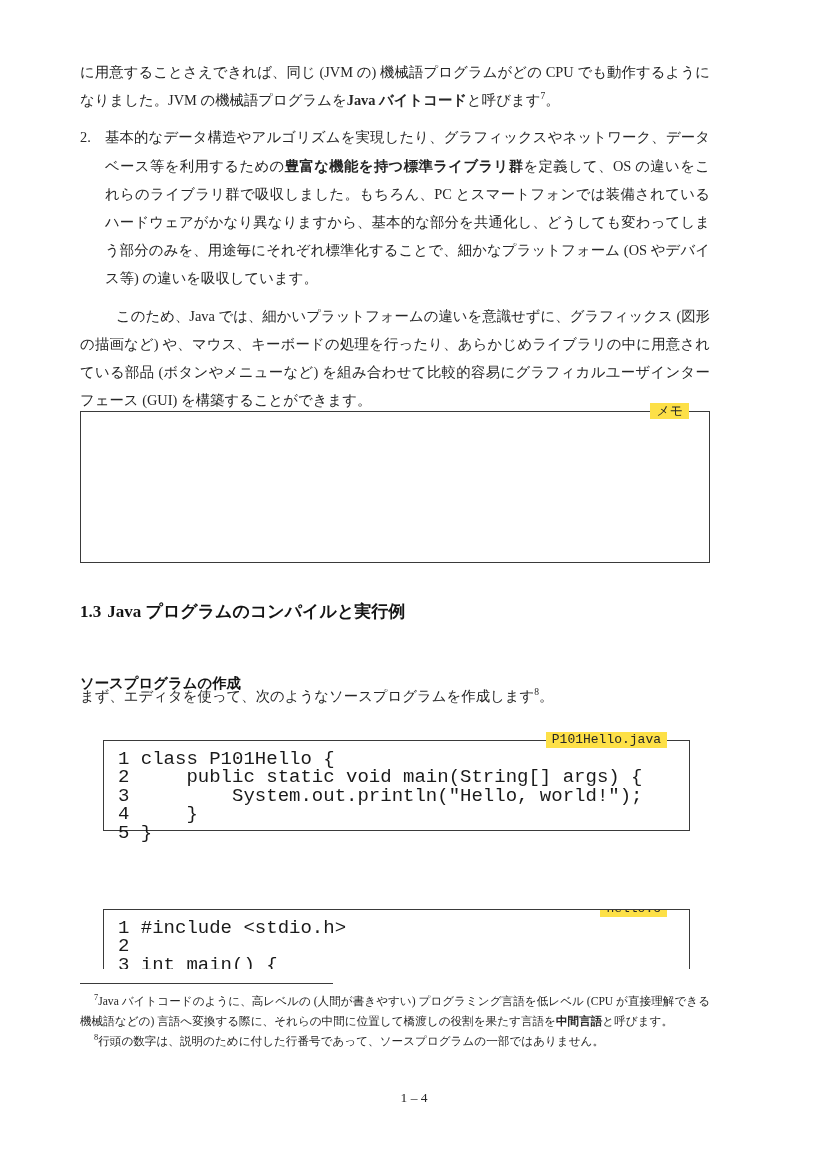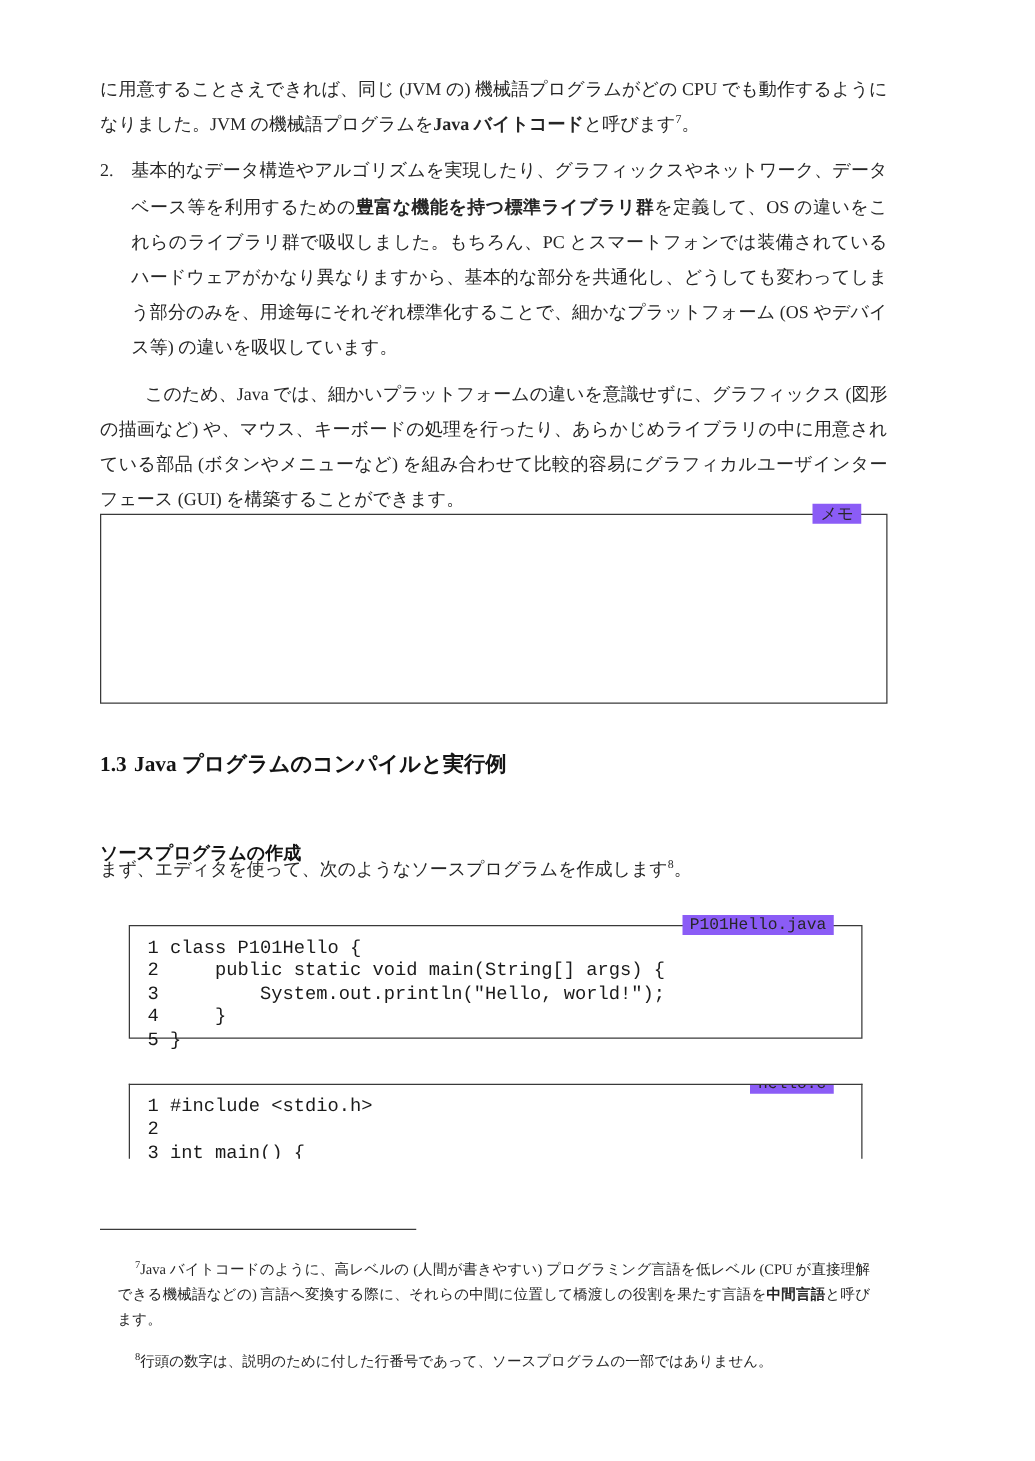--- a/index.html
+++ b/index.html
@@ -78,21 +78,21 @@
 
   
   .framed {
     position: relative;
     border: 1px solid #3a3a3a;
     box-sizing: border-box;
   }
   .frame-label {
     position: absolute;
     top: -9px;
-    background: #8b5cf6;
+    background: #fde047;
     padding: 0 6px;
     font-size: 13px;
     line-height: 16px;
     color: #262626;
     white-space: nowrap;
   }
   .memo-box {
     position: absolute;
     left: 80px;
     top: 411px;
@@ -152,34 +152,34 @@
   .code-box .frame-label {
     right: 22px;
     font-family: "Liberation Mono", "DejaVu Sans Mono", monospace;
     font-size: 13px;
     top: -9px;
   }
   pre.code {
     margin: 0;
     padding: 9px 0 9px 14px;
     font-family: "Liberation Mono", "DejaVu Sans Mono", monospace;
-    font-size: 15px;
+    font-size: 19px;
     line-height: 18.4px;
     color: #1a1a1a;
     white-space: pre;
   }
   #java-code-box {
     left: 103px;
     top: 740px;
     width: 587px;
     height: 91px;
   }
   #c-code-box {
     left: 103px;
-    top: 867px;
+    top: 909px;
     width: 587px;
     height: 60px;
     border-bottom: none;
     overflow: hidden;
   }
 
   .para-3 {
     position: absolute;
     left: 80px;
     top: 851px;
@@ -195,21 +195,21 @@
     height: 1px;
     background: #3a3a3a;
   }
   .footnotes {
     position: absolute;
     left: 80px;
     top: 992px;
     width: 630px;
   }
   .footnotes p {
-    margin: 14px;
+    margin: 0;
     font-size: 11.6px;
     line-height: 20px;
     text-align: justify;
     text-justify: inter-character;
     color: #262626;
   }
   .footnotes p.fn-item { text-indent: 14px; }
   .footnotes sup {
     font-size: 8.4px;
     vertical-align: super;
@@ -277,14 +277,15 @@
 3 int main() {</pre>
   </div>
 
   <div class="footnote-rule"></div>
 
   <div class="footnotes">
     <p class="fn-item"><sup>7</sup><span>Java バイトコードのように、高レベルの (人間が書きやすい) プログラミング言語を低レベル (CPU が直接理解できる機械語などの) 言語へ変換する際に、それらの中間に位置して橋渡しの役割を果たす言語を</span><b>中間言語</b><span>と呼びます。</span></p>
     <p class="fn-item"><sup>8</sup><span>行頭の数字は、説明のために付した行番号であって、ソースプログラムの一部ではありません。</span></p>
   </div>
 
+  <div class="page-number">1 – 4</div>
 
 </div>
 
 </body></html>

